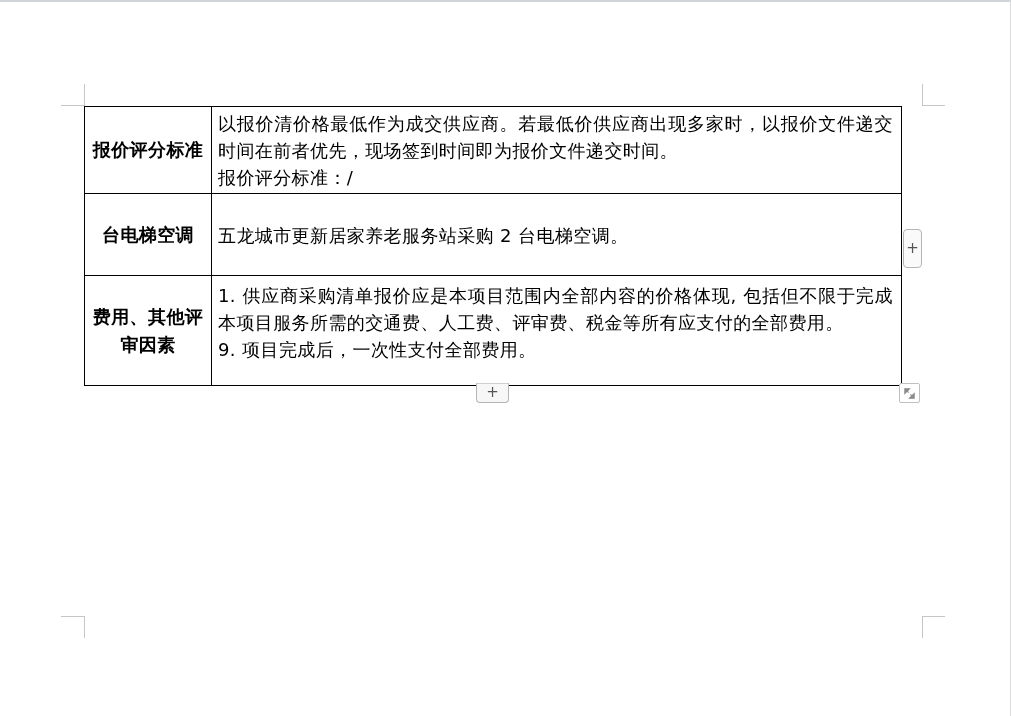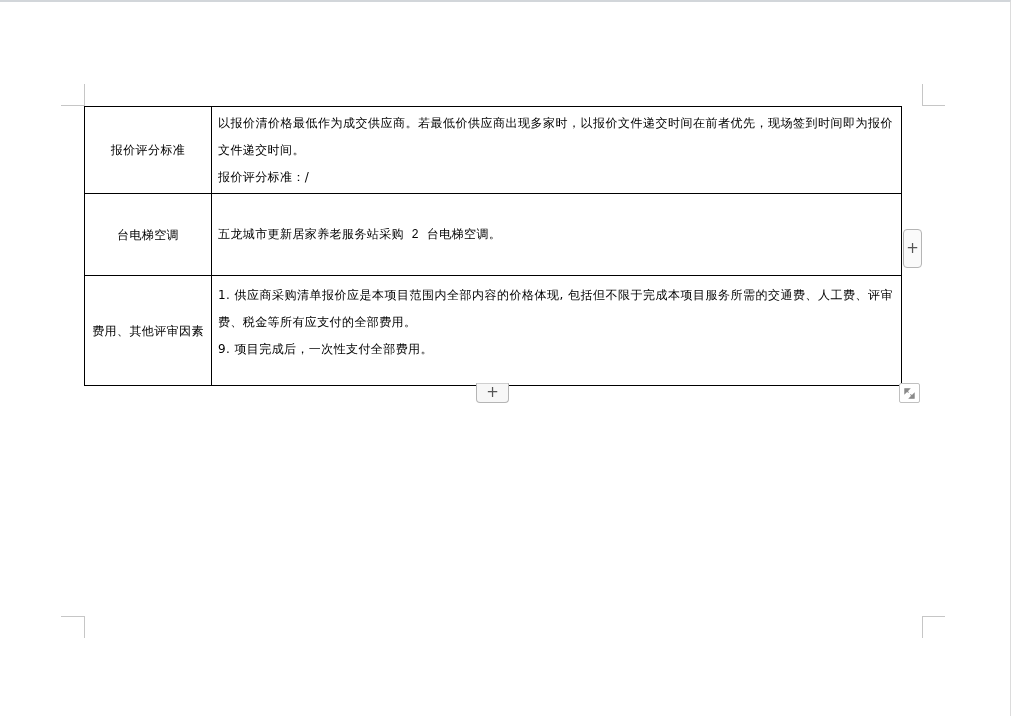--- a/index.html
+++ b/index.html
@@ -24,39 +24,39 @@
   
   table.doc-table {
     position: absolute; left: 84px; top: 104px;
     width: 817px;
     border-collapse: collapse;
     table-layout: fixed;
   }
   table.doc-table td {
     border: 1px solid #000000;
     box-sizing: border-box;
-    font-size: 12px;
+    font-size: 18px;
     letter-spacing: 0.4px;
     color: #000000;
     overflow: hidden;
   }
   td.hdr {
     width: 127px;
-    font-weight: normal;
+    font-weight: bold;
     text-align: center;
     vertical-align: middle;
     line-height: 28px;
     padding: 0 2px;
   }
   td.cnt {
     width: 690px;
     vertical-align: top;
     padding: 3px 8px 2px 6px;
   }
-  td.cnt.middle { vertical-align: middle; font-family: Liberation Mono, monospace; }
+  td.cnt.middle { vertical-align: middle; }
   .para {
     margin: 0;
     line-height: 27px;
     text-align: justify;
   }
   .para.single { text-align: left; }
   tr.r1 { height: 85px; }
   tr.r2 { height: 82px; }
   tr.r3 { height: 110px; }
 

